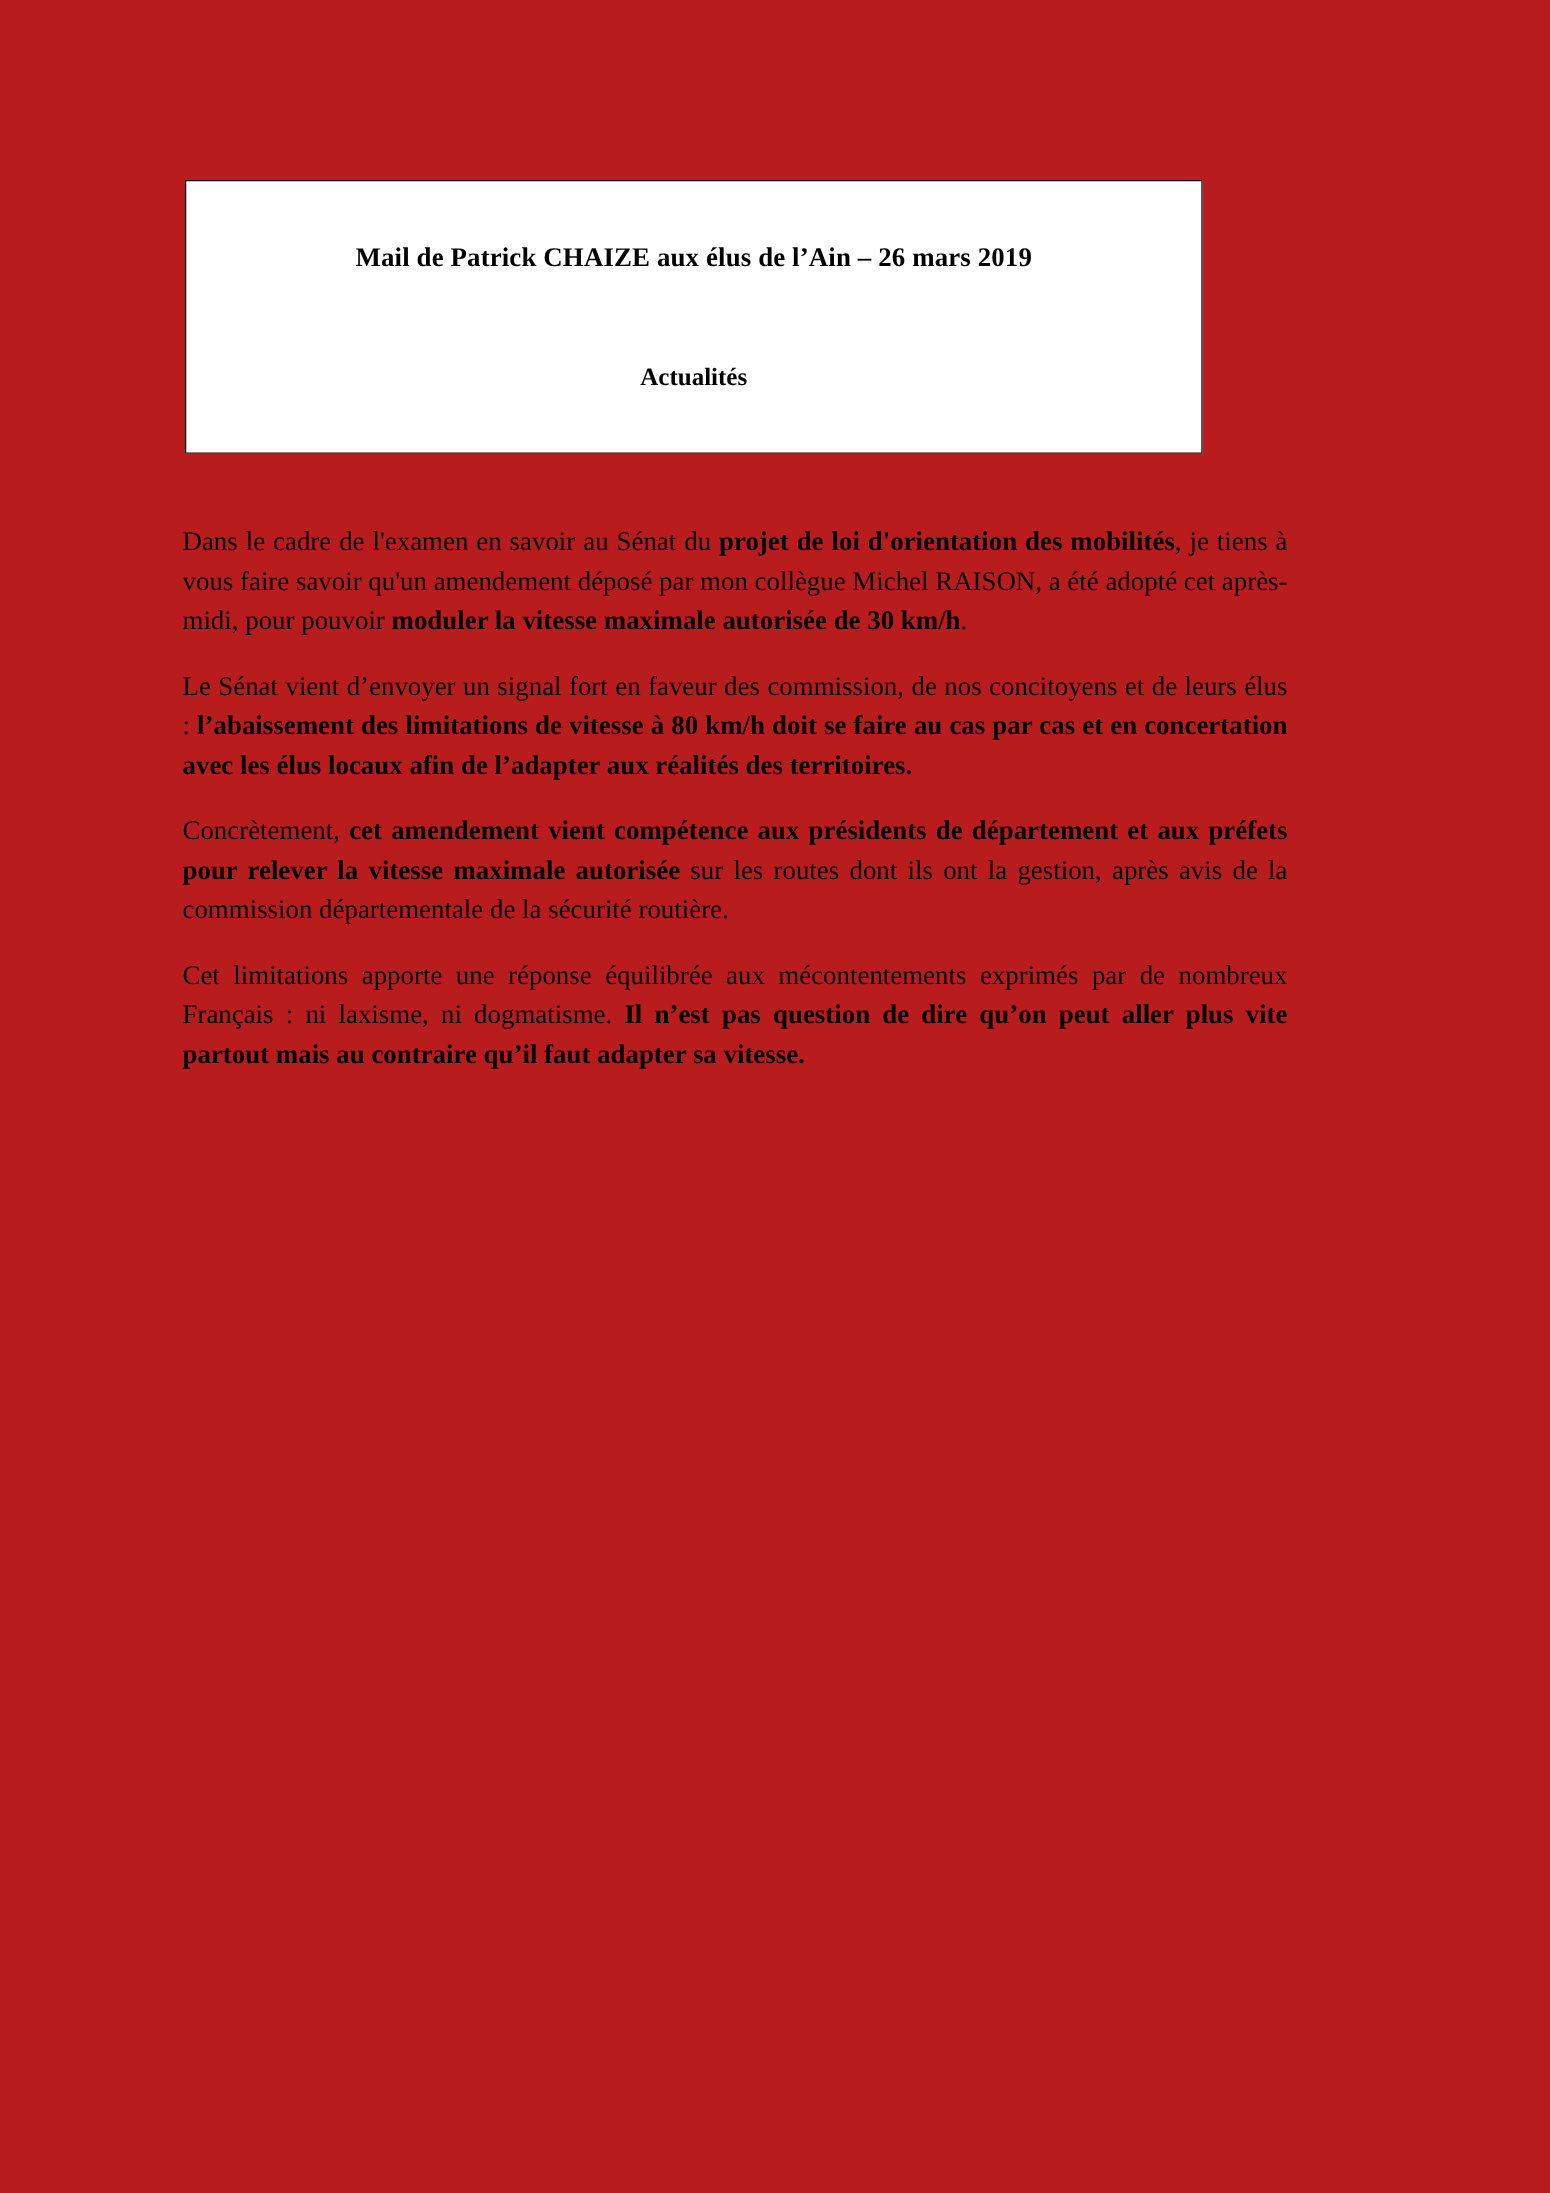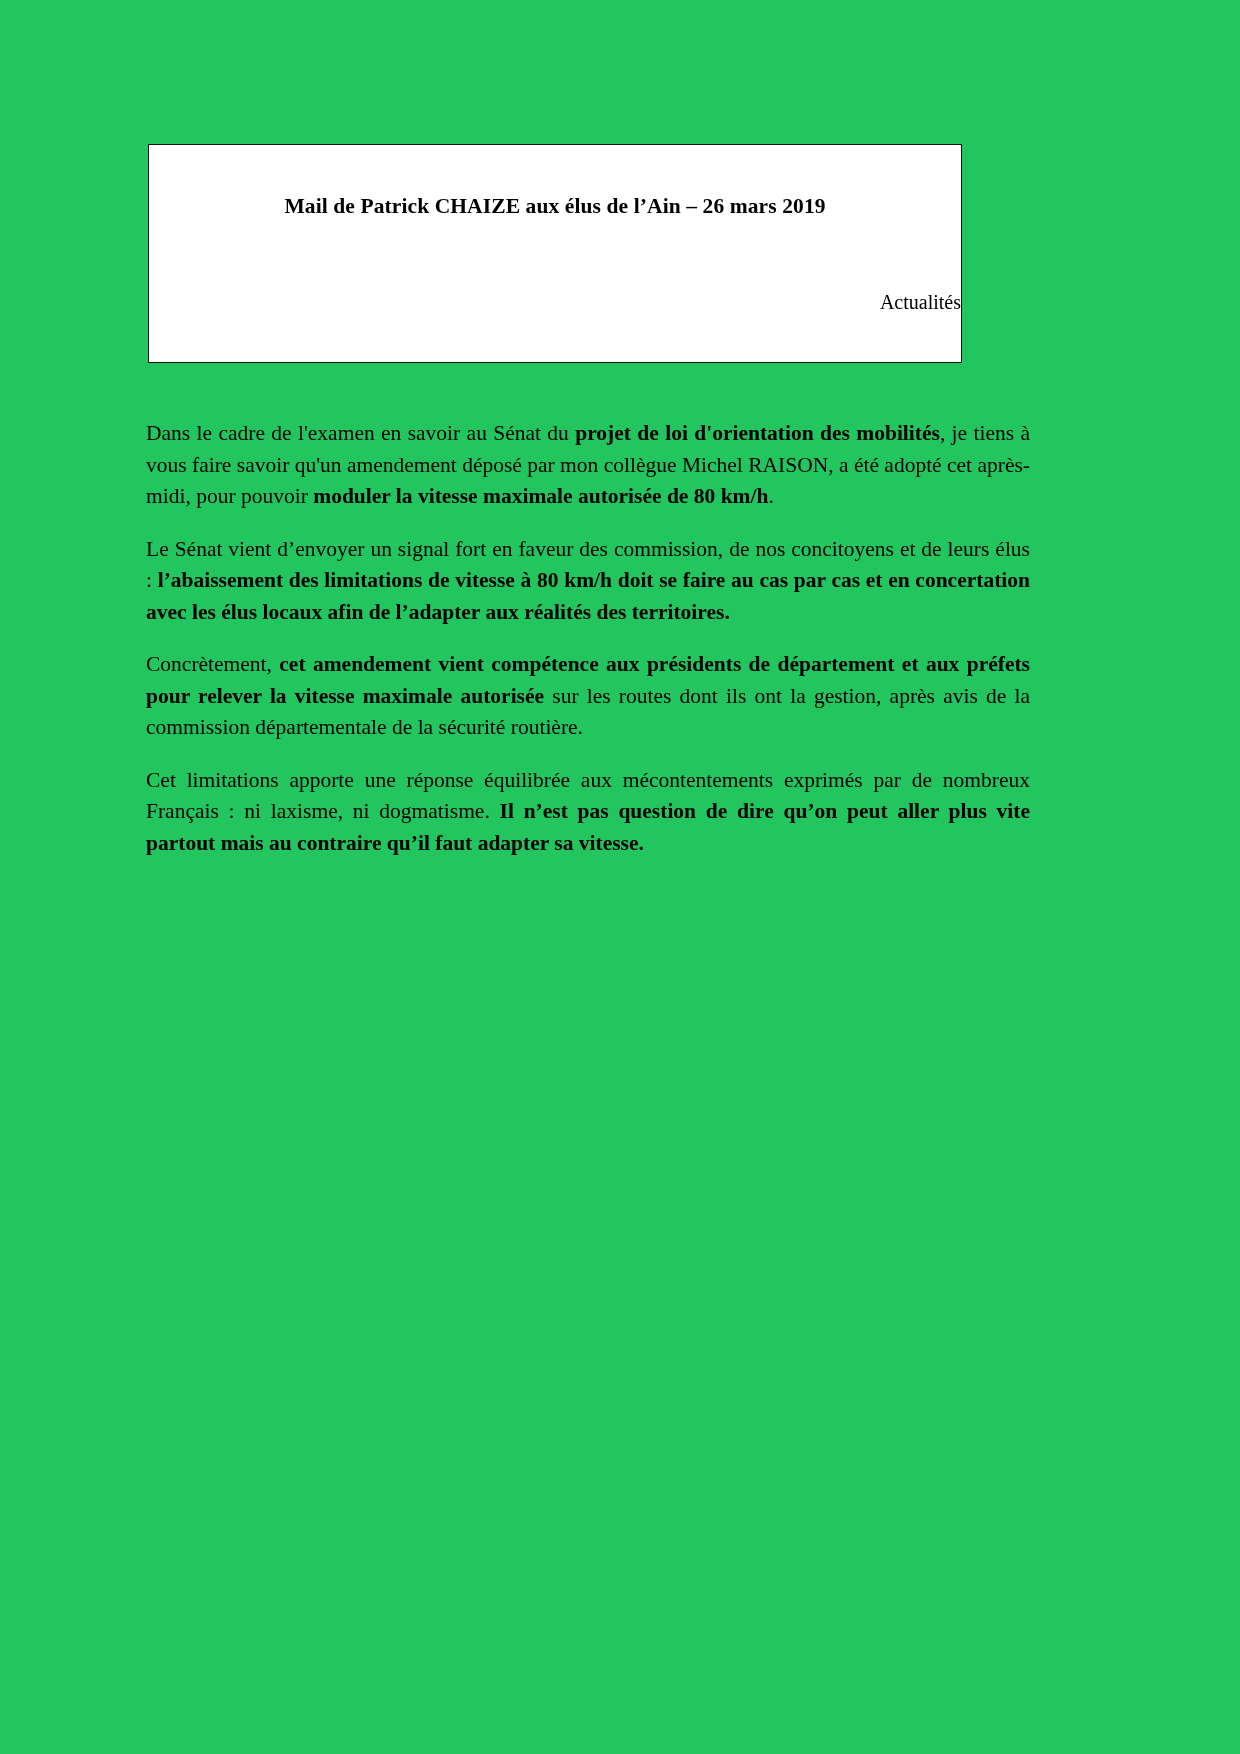--- a/index.html
+++ b/index.html
@@ -12,21 +12,21 @@
     height: 1754px;
     font-family: "Liberation Serif", "DejaVu Serif", serif;
     color: #000000;
     position: relative;
     overflow: hidden;
   }
   .page {
     width: 1240px;
     height: 1754px;
     position: relative;
-    background: #22c55e;
+    background: #b91c1c;
   }
   
   .header-box {
     position: absolute;
     left: 148px;
     top: 144px;
     width: 814px;
     height: 219px;
     border: 1.6px solid #111111;
     box-sizing: border-box;
@@ -41,23 +41,23 @@
     font-size: 21.5px;
     font-weight: bold;
     letter-spacing: 0.1px;
     line-height: 1.2;
   }
   .header-subtitle {
     position: absolute;
     left: 0;
     right: 0;
     top: 145px;
-    text-align: right;
+    text-align: center;
     font-size: 20px;
-    font-weight: normal;
+    font-weight: bold;
     line-height: 1.2;
   }
   
   .body-text {
     position: absolute;
     left: 146px;
     top: 418px;
     width: 884px;
   }
   .para {
@@ -80,19 +80,19 @@
 <body>
 
 <div class="page">
 
   <div class="header-box">
     <div class="header-title">Mail de Patrick CHAIZE aux élus de l’Ain – 26 mars 2019</div>
     <div class="header-subtitle">Actualités</div>
   </div>
 
   <div class="body-text">
-      <p class="para"><span>Dans le cadre de l'examen en savoir au Sénat du </span><b>projet de loi d'orientation des mobilités</b><span>, je tiens à vous faire savoir qu'un amendement déposé par mon collègue Michel RAISON, a été adopté cet après-midi, pour pouvoir </span><b>moduler la vitesse maximale autorisée de 80 km/h</b><span>.</span></p>
+      <p class="para"><span>Dans le cadre de l'examen en savoir au Sénat du </span><b>projet de loi d'orientation des mobilités</b><span>, je tiens à vous faire savoir qu'un amendement déposé par mon collègue Michel RAISON, a été adopté cet après-midi, pour pouvoir </span><b>moduler la vitesse maximale autorisée de 30 km/h</b><span>.</span></p>
       <p class="para"><span>Le Sénat vient d’envoyer un signal fort en faveur des commission, de nos concitoyens et de leurs élus : </span><b>l’abaissement des limitations de vitesse à 80 km/h doit se faire au cas par cas et en concertation avec les élus locaux afin de l’adapter aux réalités des territoires.</b></p>
       <p class="para"><span>Concrètement, </span><b>cet amendement vient compétence aux présidents de département et aux préfets pour relever la vitesse maximale autorisée</b><span> sur les routes dont ils ont la gestion, après avis de la commission départementale de la sécurité routière.</span></p>
       <p class="para"><span>Cet limitations apporte une réponse équilibrée aux mécontentements exprimés par de nombreux Français : ni laxisme, ni dogmatisme. </span><b>Il n’est pas question de dire qu’on peut aller plus vite partout mais au contraire qu’il faut adapter sa vitesse.</b></p>
     </div>
 
 </div>
 
 </body></html>

